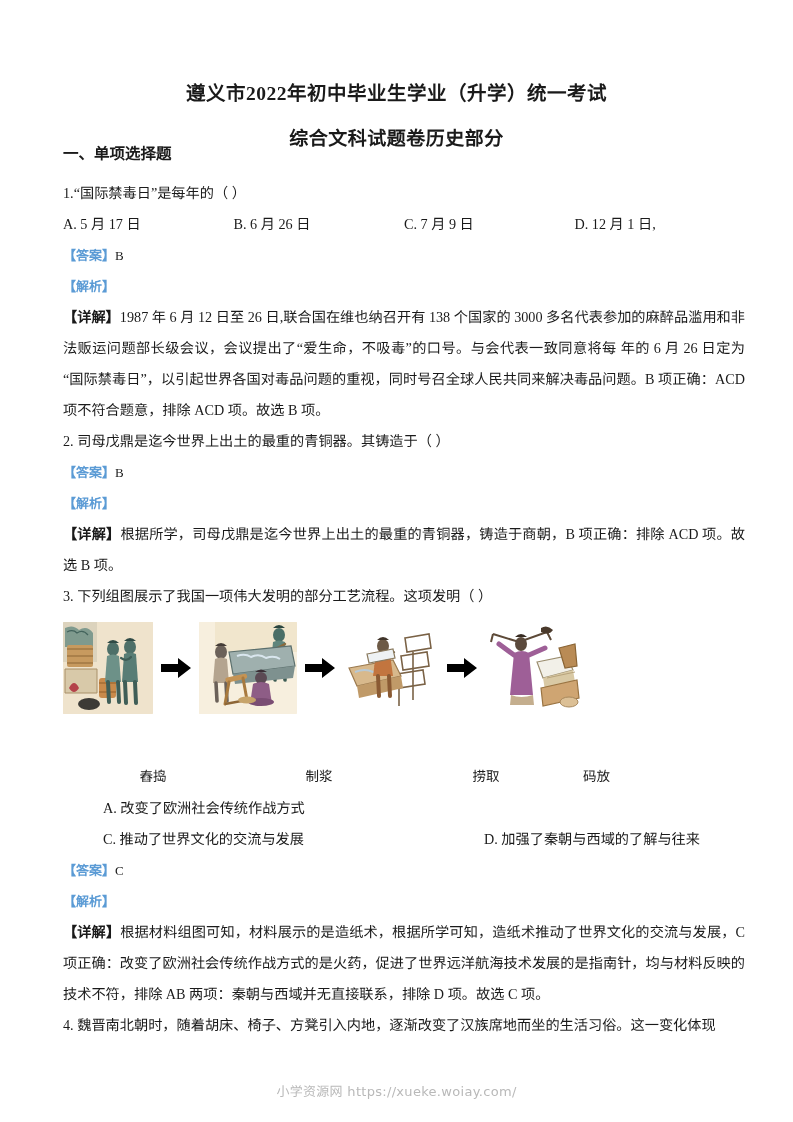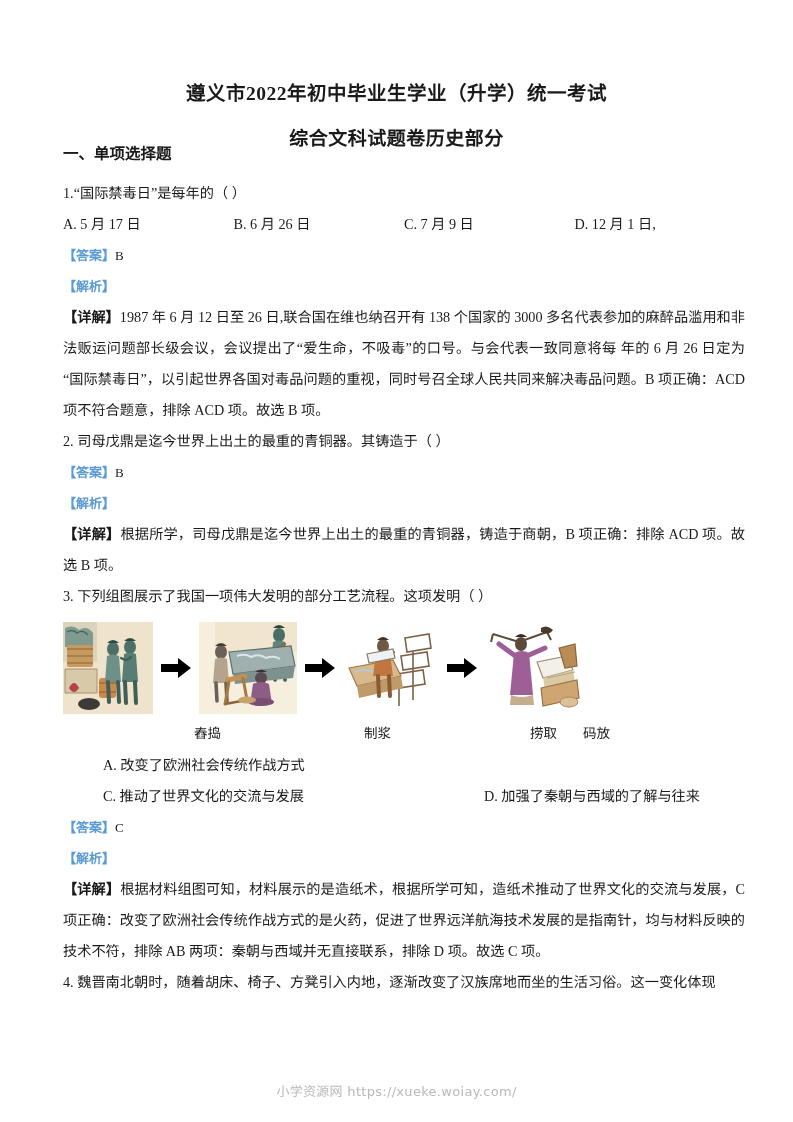--- a/index.html
+++ b/index.html
@@ -135,21 +135,21 @@
   .panel.p3 { width: 96px; height: 92px; background: #ffffff; }
   .panel.p4 { width: 96px; height: 92px; background: #ffffff; }
 
   .caption-row {
     display: flex;
     font-family: "DejaVu Sans", "Liberation Sans", sans-serif;
     font-size: 13.5px;
     line-height: 26px;
     margin-bottom: 4px;
   }
-  .cap { text-align: right; }
+  .cap { text-align: center; margin-top: 43px; }
   .cap.c1 { flex: 0 0 136px; padding-left: 22px; }
   .cap.c2 { flex: 0 0 144px; padding-left: 26px; }
   .cap.c3 { flex: 0 0 142px; padding-left: 24px; }
   .cap.c4 { flex: 0 0 auto;  padding-left: 26px; }
 
   
   .watermark {
     position: absolute;
     left: 0;
     right: 0;

